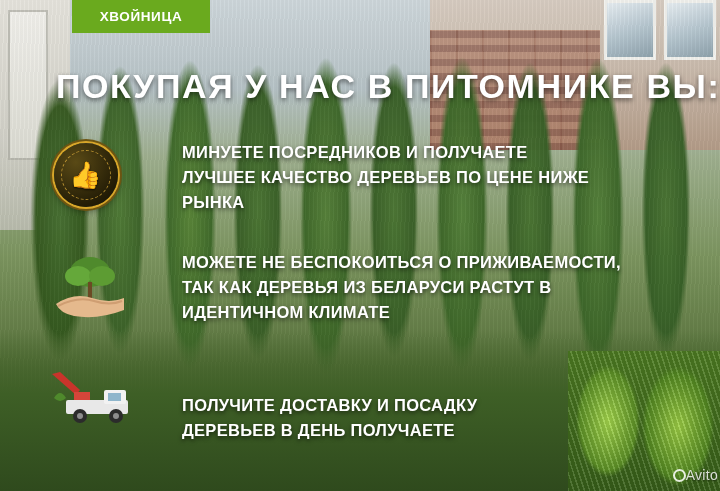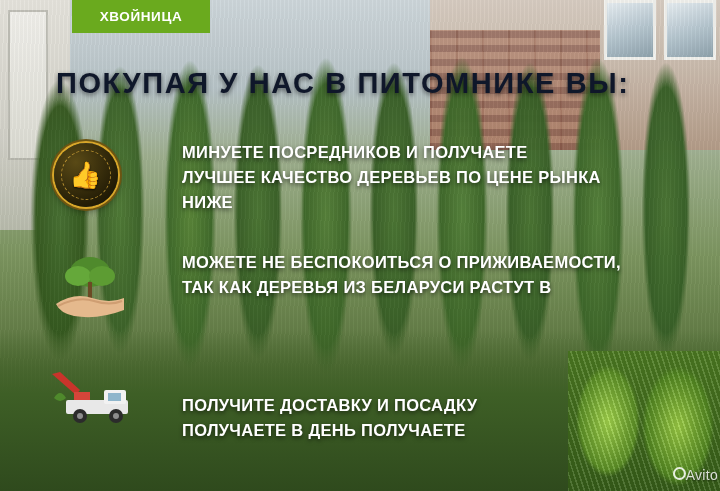--- a/index.html
+++ b/index.html
@@ -112,22 +112,22 @@
     color: #ffffff;
     font-size: 13.5px;
     font-weight: bold;
     letter-spacing: 0.6px;
   }
 
   
   .headline {
     position: absolute;
     left: 56px; top: 67px;
-    color: #0f172a;
-    font-size: 29px;
+    color: #ffffff;
+    font-size: 34px;
     font-weight: bold;
     letter-spacing: 1.6px;
     white-space: nowrap;
     text-shadow: 0 2px 5px rgba(0,0,0,0.55);
   }
 
   
   .row {
     position: absolute;
     display: flex;
@@ -191,21 +191,21 @@
     content: "";
     position: absolute; left: 0; top: 0; right: 0; bottom: 0;
     background: repeating-linear-gradient(72deg, rgba(255,255,255,0.12) 0px, rgba(255,255,255,0.12) 1.5px, rgba(0,0,0,0.10) 1.5px, rgba(0,0,0,0.10) 5px);
   }
 
   
   .watermark {
     position: absolute;
     right: 10px; bottom: 8px;
     display: flex;
-    align-items: flex-start;
+    align-items: center;
     color: rgba(255,255,255,0.82);
     font-size: 14px;
     letter-spacing: 0.3px;
     text-shadow: 0 1px 2px rgba(0,0,0,0.6);
   }
   .wm-dot {
     width: 13px; height: 13px;
     border-radius: 50%;
     border: 2px solid rgba(255,255,255,0.85);
     box-sizing: border-box;
@@ -235,60 +235,61 @@
   <div class="headline">ПОКУПАЯ У НАС В ПИТОМНИКЕ ВЫ:</div>
 
   <div class="icon-box seal">
     <div class="seal-inner">
       <div class="thumb">👍</div>
     </div>
   </div>
   <div class="row row1">
     <div class="row-text">
       <span>МИНУЕТЕ ПОСРЕДНИКОВ И ПОЛУЧАЕТЕ</span><br>
-      <span class="hl">ЛУЧШЕЕ КАЧЕСТВО ДЕРЕВЬЕВ</span><span> ПО ЦЕНЕ РЫНКА</span><br>
-      <span>НИЖЕ</span>
+      <span class="hl">ЛУЧШЕЕ КАЧЕСТВО ДЕРЕВЬЕВ</span><span> ПО ЦЕНЕ НИЖЕ</span><br>
+      <span>РЫНКА</span>
     </div>
   </div>
 
   <div class="icon-box sapling">
     <svg width="84" height="80" viewBox="0 0 84 80">
       <ellipse cx="42" cy="26" rx="20" ry="15" fill="#4f8a2c"></ellipse>
       <ellipse cx="30" cy="30" rx="13" ry="10" fill="#65a83a"></ellipse>
       <ellipse cx="54" cy="30" rx="13" ry="10" fill="#5d9c33"></ellipse>
       <rect x="40" y="36" width="4" height="16" fill="#6b4a24"></rect>
       <path d="M8 58 Q26 46 44 52 Q62 58 76 52 L76 64 Q50 74 26 70 Q12 67 8 58 Z" fill="#e5b98d"></path>
       <path d="M10 60 Q30 50 46 55 Q62 60 74 55" stroke="#cf9e72" stroke-width="2" fill="none"></path>
     </svg>
   </div>
   <div class="row row2">
     <div class="row-text">
       <span>МОЖЕТЕ </span><span class="hl">НЕ БЕСПОКОИТЬСЯ О ПРИЖИВАЕМОСТИ</span><span>,</span><br>
       <span>ТАК КАК ДЕРЕВЬЯ ИЗ БЕЛАРУСИ РАСТУТ В</span><br>
+      <span>ИДЕНТИЧНОМ КЛИМАТЕ</span>
     </div>
   </div>
 
   <div class="icon-box truck">
     <svg width="96" height="62" viewBox="0 0 96 62">
       <path d="M6 6 L14 4 L34 22 L30 27 Z" fill="#c8342b"></path>
       <rect x="28" y="24" width="16" height="10" fill="#d6453a"></rect>
       <rect x="20" y="32" width="62" height="14" rx="2" fill="#e8e8e8"></rect>
       <rect x="58" y="22" width="22" height="14" rx="2" fill="#f2f2f2"></rect>
       <rect x="62" y="25" width="13" height="8" fill="#8fb6cc"></rect>
       <circle cx="34" cy="48" r="7" fill="#2b2b2b"></circle>
       <circle cx="34" cy="48" r="3" fill="#8c8c8c"></circle>
       <circle cx="70" cy="48" r="7" fill="#2b2b2b"></circle>
       <circle cx="70" cy="48" r="3" fill="#8c8c8c"></circle>
       <path d="M8 30 Q14 20 20 30 Q14 36 8 30 Z" fill="#4f8a2c"></path>
     </svg>
   </div>
   <div class="row row3">
     <div class="row-text">
       <span>ПОЛУЧИТЕ ДОСТАВКУ И ПОСАДКУ</span><br>
-      <span>ПОЛУЧАЕТЕ </span><span class="hl">В ДЕНЬ ПОЛУЧАЕТЕ</span>
+      <span>ДЕРЕВЬЕВ </span><span class="hl">В ДЕНЬ ПОЛУЧАЕТЕ</span>
     </div>
   </div>
 
   <div class="thuja-photo"></div>
 
   <div class="watermark">
     <span class="wm-dot"></span>
     <span>Avito</span>
   </div>
 

